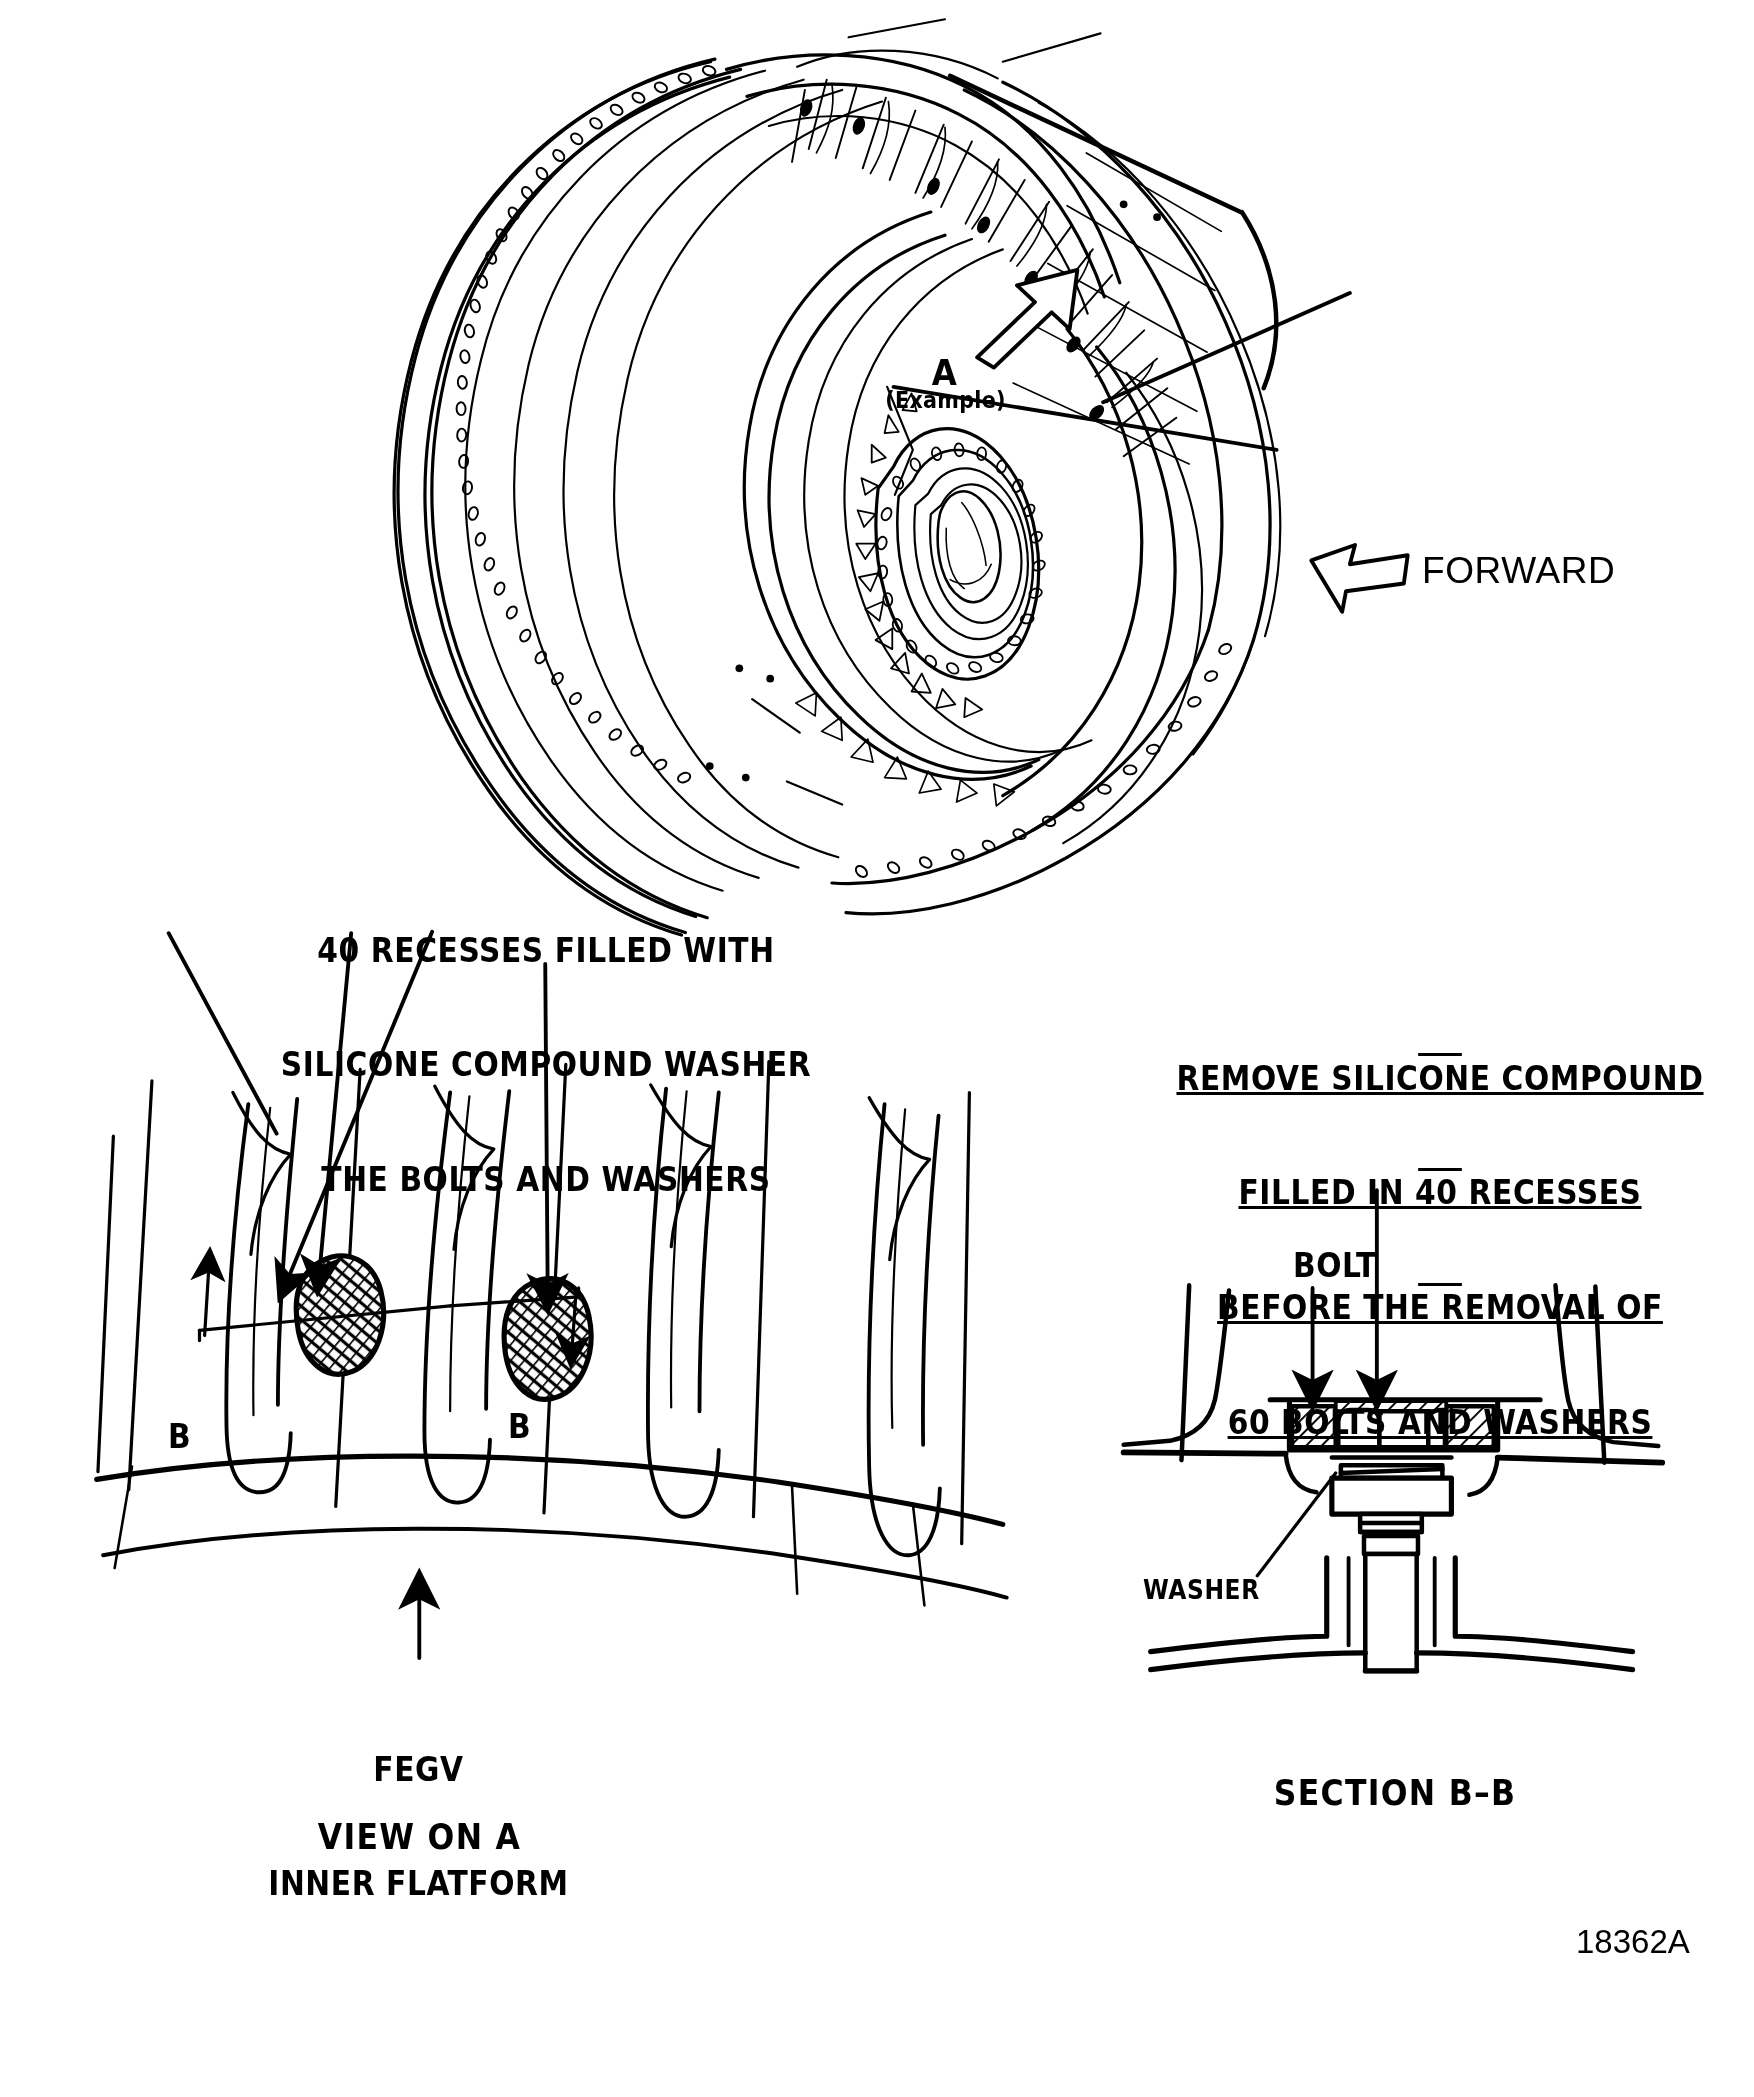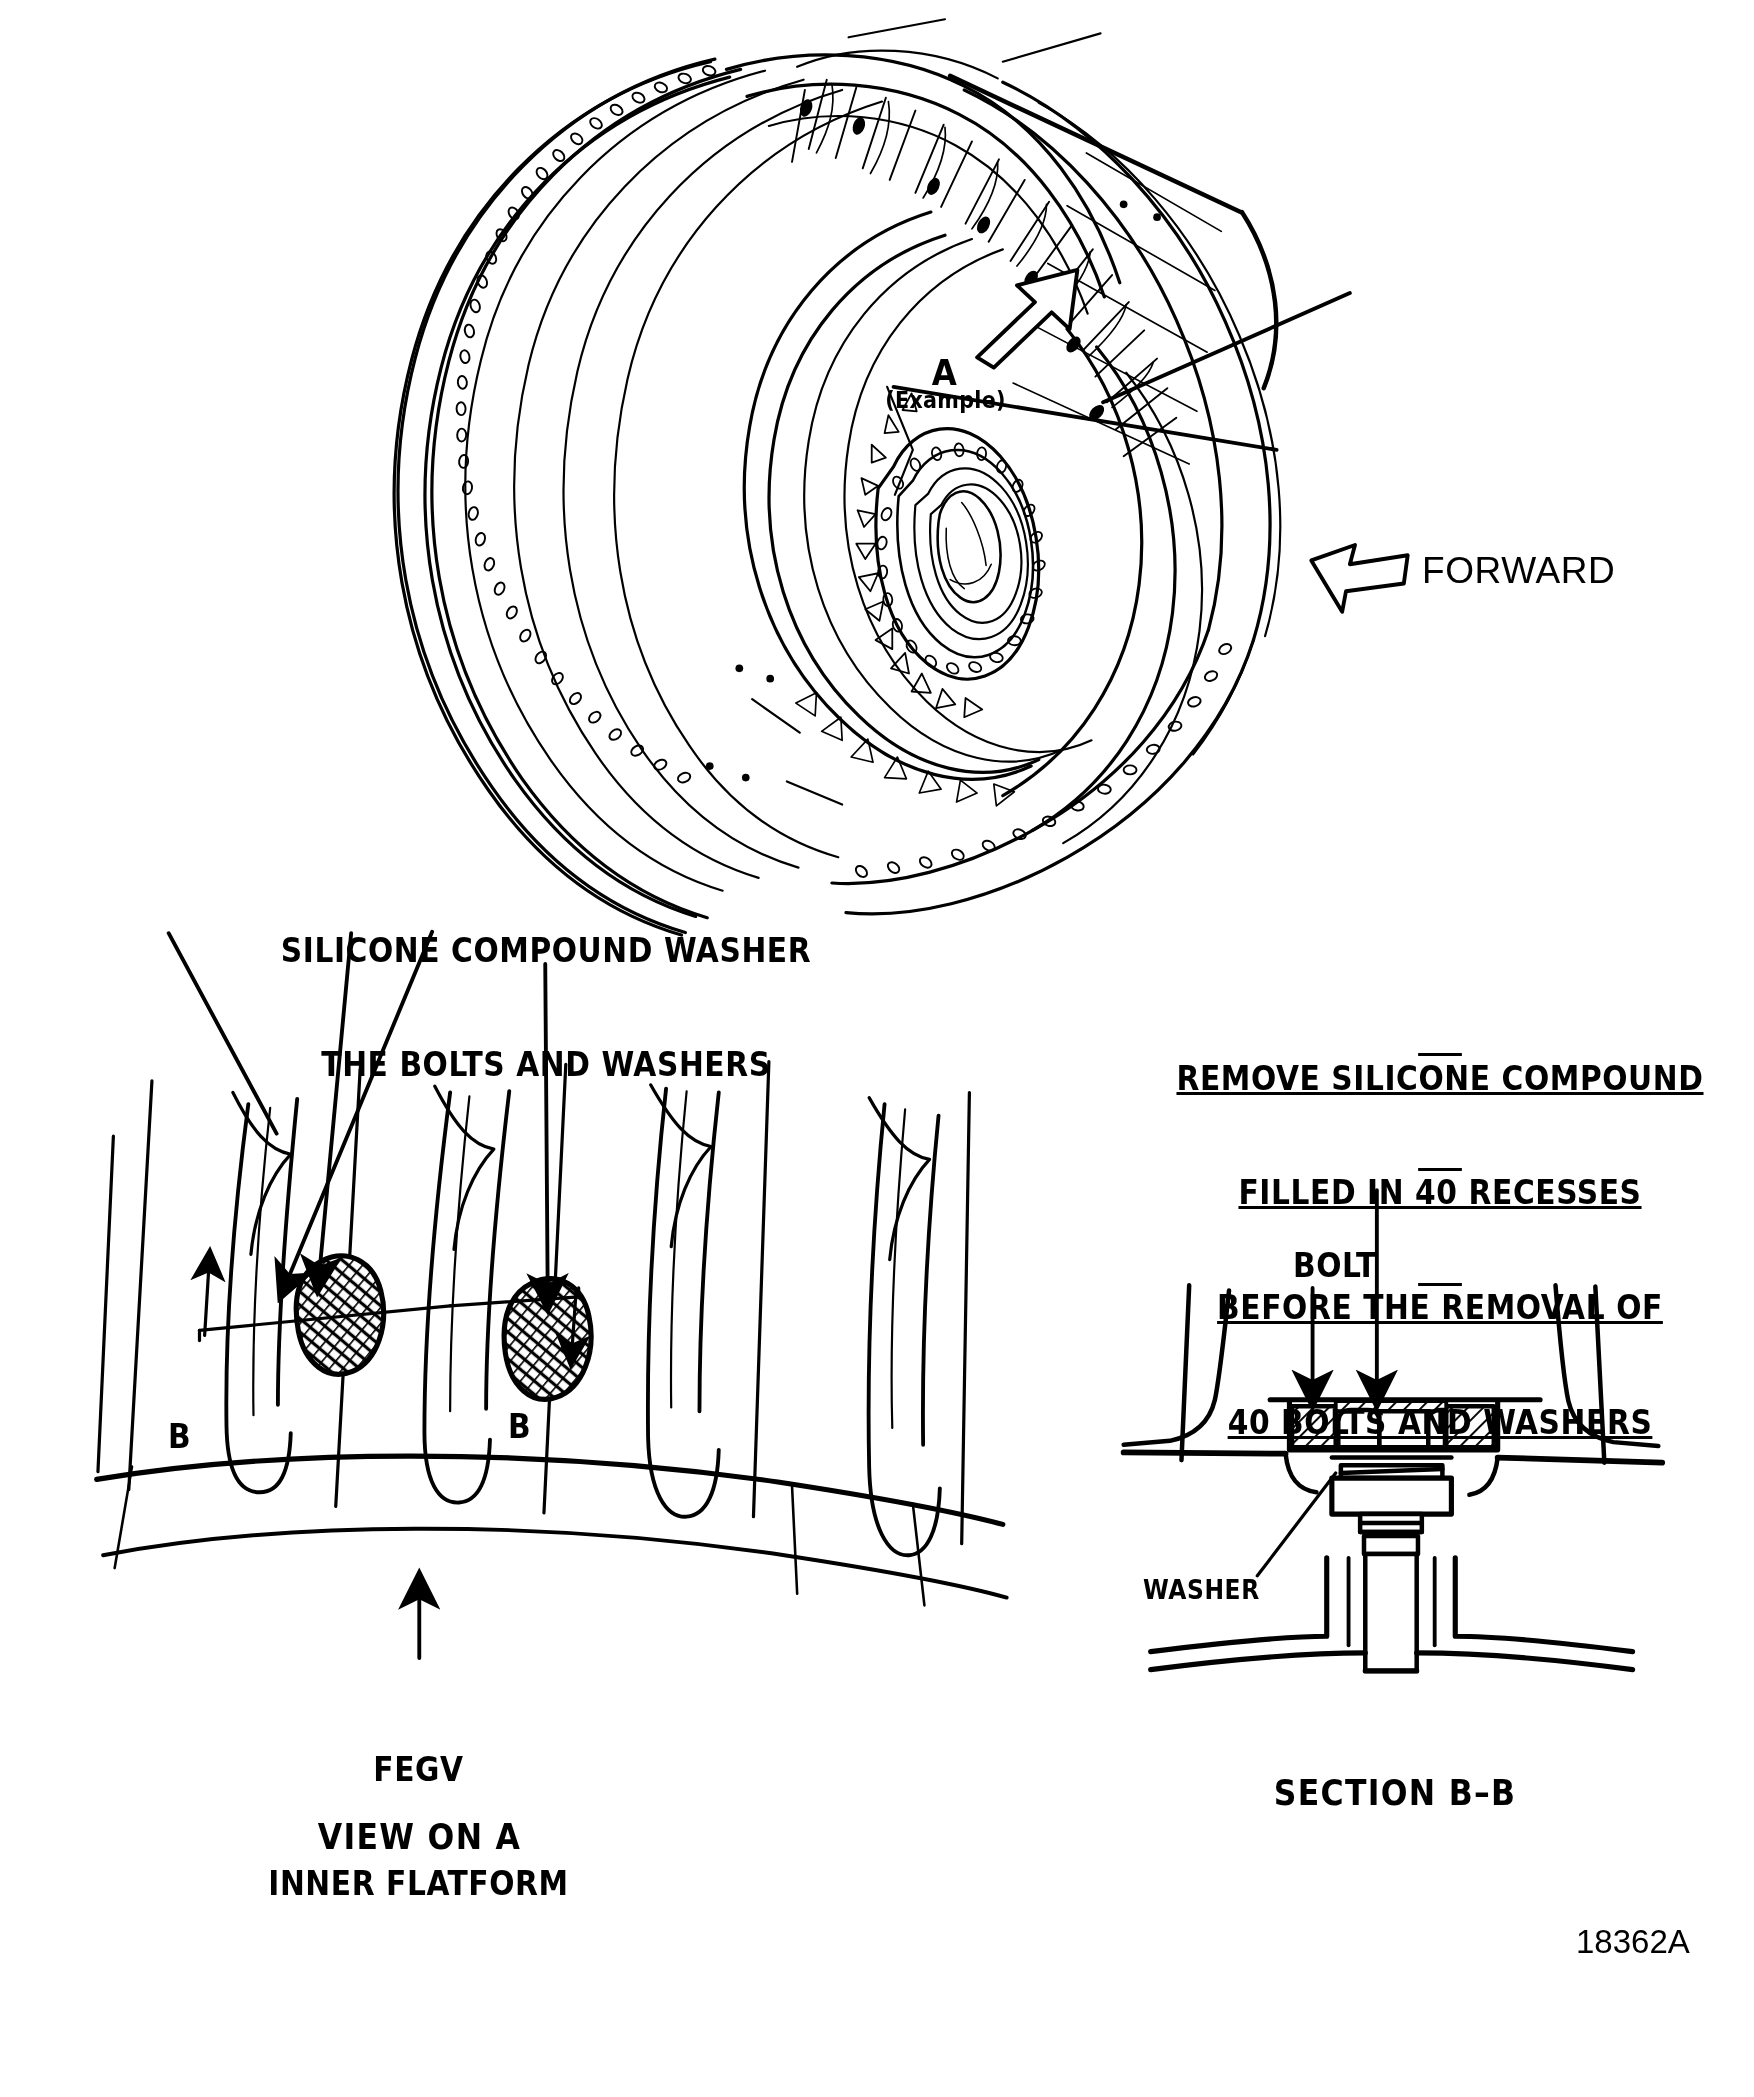--- a/index.html
+++ b/index.html
@@ -482,39 +482,40 @@
 
     </g>
   </svg>
 
   <div class="txt eng ctr" style="left:893px;top:352px;width:103px;font-size:36px;">A</div>
   <div class="txt eng ctr" style="left:836px;top:387px;width:219px;font-size:23px;">(Example)</div>
 
   <div class="txt" style="left:1422px;top:550px;font-size:37px;letter-spacing:0.6px;">FORWARD</div>
 
   <div class="txt eng ctr" style="left:244px;top:855px;width:604px;font-size:33px;letter-spacing:0.6px;">
+    <div>40 RECESSES FILLED WITH</div>
     <div>SILICONE COMPOUND WASHER</div>
     <div>THE BOLTS AND WASHERS</div>
   </div>
 
   <div class="txt eng" style="left:168px;top:1418px;font-size:33px;">B</div>
   <div class="txt eng" style="left:508px;top:1408px;font-size:33px;">B</div>
 
   <div class="txt eng ctr" style="left:168px;top:1674px;width:501px;font-size:33px;letter-spacing:0.6px;">
     <div>FEGV</div>
     <div>INNER FLATFORM</div>
   </div>
 
   <div class="txt eng ctr" style="left:201px;top:1817px;width:437px;font-size:35px;letter-spacing:1.3px;">VIEW ON A</div>
 
   <div class="txt eng ctr" style="left:1138px;top:983px;width:604px;font-size:33px;letter-spacing:0.6px;text-decoration:underline;">
     <div>REMOVE SILICONE COMPOUND</div>
     <div>FILLED IN 40 RECESSES</div>
     <div>BEFORE THE REMOVAL OF</div>
-    <div>40 BOLTS AND WASHERS</div>
+    <div>60 BOLTS AND WASHERS</div>
   </div>
 
   <div class="txt eng" style="left:1293px;top:1247px;font-size:33px;letter-spacing:0.6px;">BOLT</div>
 
   <div class="txt eng" style="left:1143px;top:1575px;font-size:26px;letter-spacing:0.6px;">WASHER</div>
 
   <div class="txt eng ctr" style="left:1228px;top:1773px;width:334px;font-size:35px;letter-spacing:1.3px;">SECTION B–B</div>
 
   <div class="txt" style="left:1576px;top:1923px;font-size:33px;letter-spacing:0px;">18362A</div>
 

